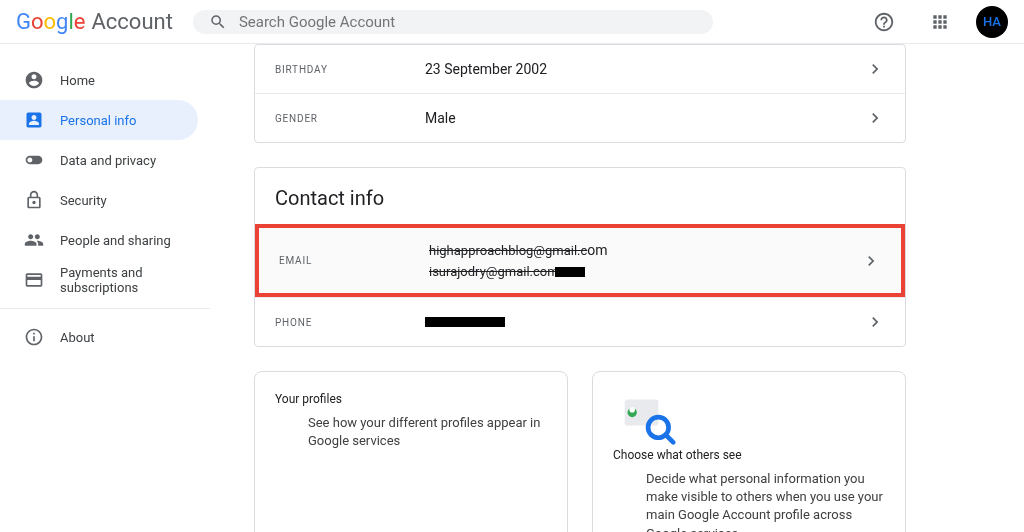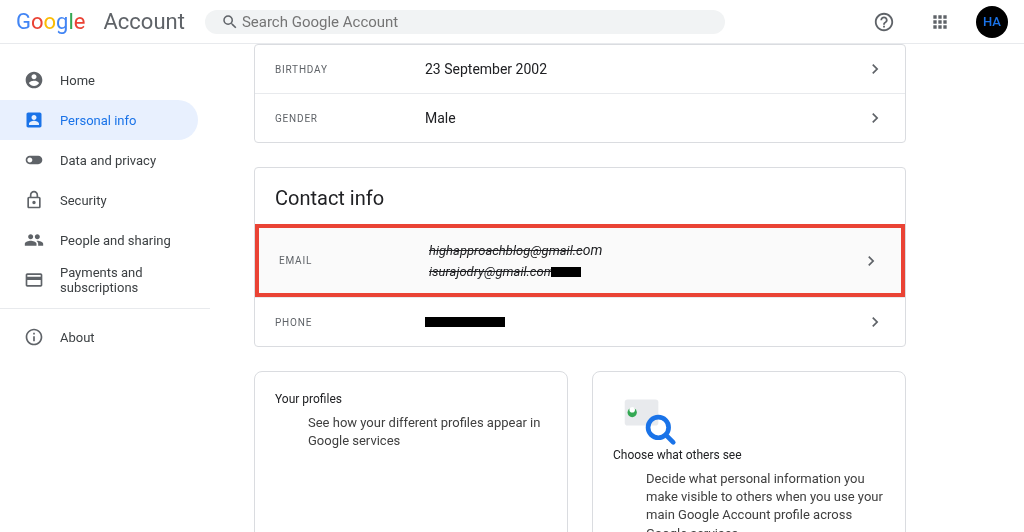--- a/index.html
+++ b/index.html
@@ -1,23 +1,23 @@
 <!DOCTYPE html>
 <html><head>
   <meta charset="utf-8">
   <style>
     * { margin: 0; padding: 0; box-sizing: border-box; font-family: 'Google Sans', Roboto, Arial, sans-serif; }
     body { background: #fff; color: #202124; font-size: 14px; }
     
     .header { height: 44px; display: flex; align-items: center; padding: 0 16px; border-bottom: 1px solid #e8eaed; gap: 20px; }
-    .logo { display: flex; align-items: center; gap: 16px; font-size: 22px; }
+    .logo { display: flex; align-items: center; gap: 4px; font-size: 22px; }
     .logo .g1 { color: #4285F4; } .logo .g2 { color: #EA4335; } .logo .g3 { color: #FBBC05; } .logo .g4 { color: #4285F4; } .logo .g5 { color: #34A853; } .logo .g6 { color: #EA4335; }
     .logo .account { color: #5f6368; font-weight: 400; margin-left: 2px; }
     
-    .search-box { flex: 0 0 520px; background: #f1f3f4; border-radius: 16px; height: 24px; display: flex; align-items: center; padding: 0 16px; gap: 3px; }
+    .search-box { flex: 0 0 520px; background: #f1f3f4; border-radius: 16px; height: 24px; display: flex; align-items: center; padding: 0 16px; gap: 12px; }
     .search-box input { border: none; background: transparent; outline: none; flex: 1; font-size: 15px; color: #5f6368; }
     .search-box svg { fill: #5f6368; }
     
     .header-right { margin-left: auto; display: flex; align-items: center; gap: 16px; }
     .icon-btn { width: 40px; height: 40px; display: flex; align-items: center; justify-content: center; border-radius: 50%; cursor: pointer; }
     .avatar { width: 32px; height: 32px; border-radius: 50%; background: #000000; display: flex; align-items: center; justify-content: center; color: #1a73e8; font-weight: 500; font-size: 13px; }
     
     .container { display: flex; }
     .sidebar { width: 210px; padding-top: 16px; flex-shrink: 0; }
     .nav-item { display: flex; align-items: center; gap: 16px; padding: 0 24px 0 24px; height: 40px; cursor: pointer; border-radius: 0 20px 20px 0; margin-right: 12px; color: #3c4043; font-size: 13px; }
@@ -32,21 +32,21 @@
     .card-row { display: flex; align-items: center; padding: 14px 20px; border-top: 1px solid #e8eaed; cursor: pointer; }
     .card-row:first-child { border-top: none; }
     .card-row .label { width: 150px; font-size: 10px; letter-spacing: 0.8px; color: #5f6368; text-transform: uppercase; flex-shrink: 0; }
     .card-row .value { flex: 1; font-size: 14px; color: #202124; }
     .card-row .chevron { fill: #5f6368; }
     
     .section-title { font-size: 20px; padding: 18px 20px 14px 20px; color: #202124; font-weight: 400; }
     
     .highlight-box { border: 4px solid #ea4335; background: #fafafa; }
     .email-values { display: flex; flex-direction: column; gap: 6px; }
-    .redacted-line { display: inline-flex; align-items: center; font-style: italic; }
+    .redacted-line { display: inline-flex; align-items: center; }
     .strike { text-decoration: line-through; color: #202124; font-size: 13px; }
     .blackbar { display: inline-block; background: #000; height: 10px; }
     
     .two-col { display: flex; gap: 24px; margin-bottom: 40px; }
     .profile-card { flex: 1; border: 1px solid #dadce0; border-radius: 8px; padding: 20px; display: flex; flex-direction: column; }
     .profile-card h3 { font-size: 12px; font-weight: 400; margin-bottom: 8px; }
     .profile-card p { font-size: 13px; color: #404040; margin-bottom: 20px; line-height: 1.4; margin-left: 33px; }
     .profile-illustration { float: right; width: 56px; height: 56px; margin-left: 8px; }
     .main-wrapper { position: relative; display: flex; justify-content: flex-start; padding-left: 20px; }
   </style>

